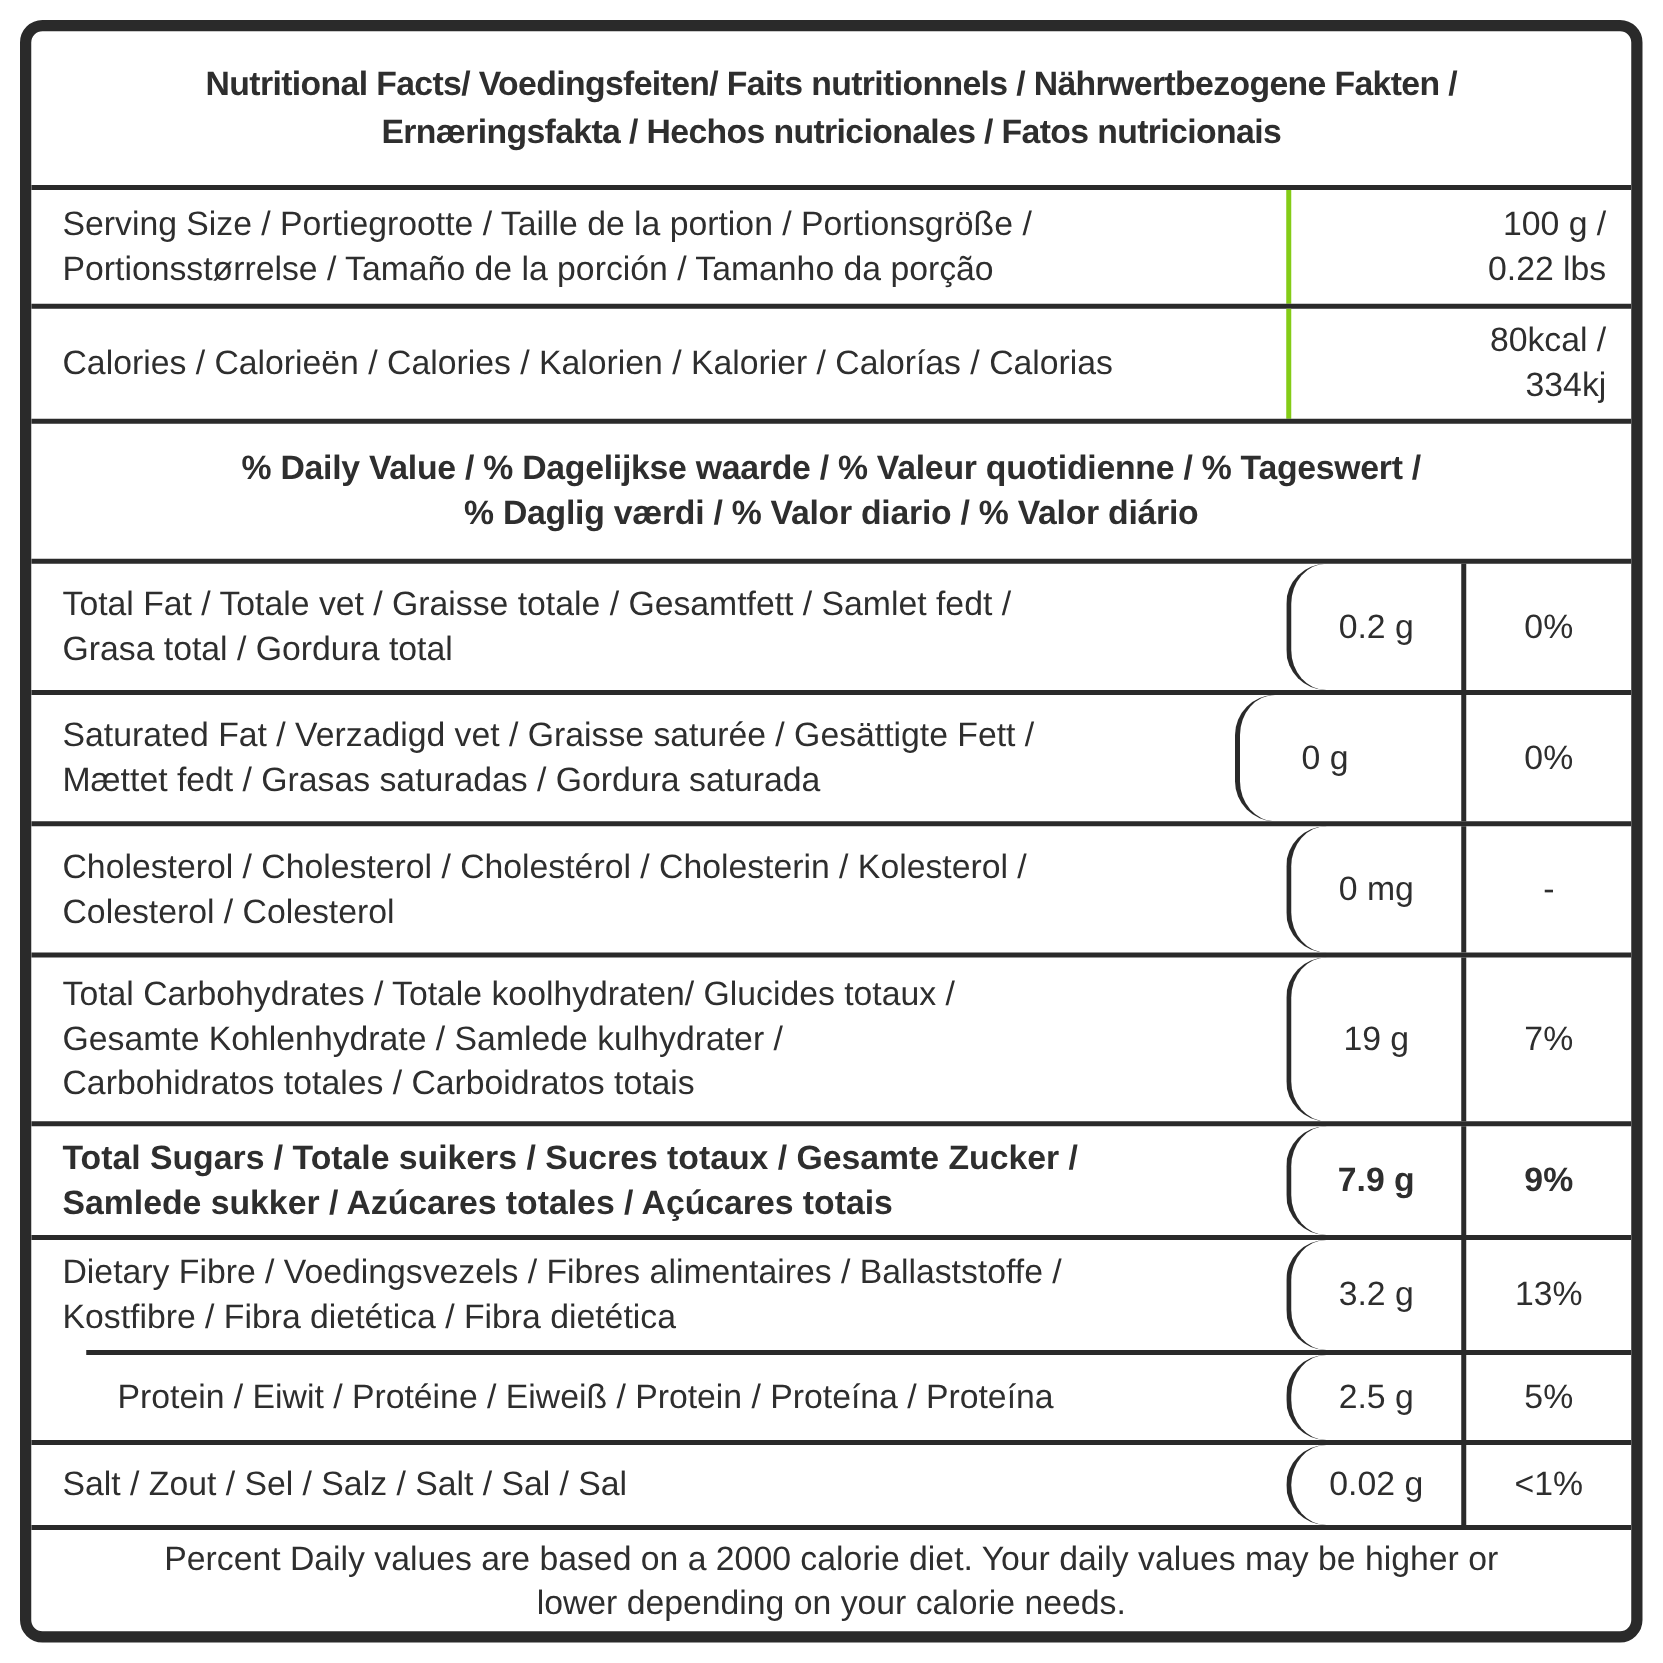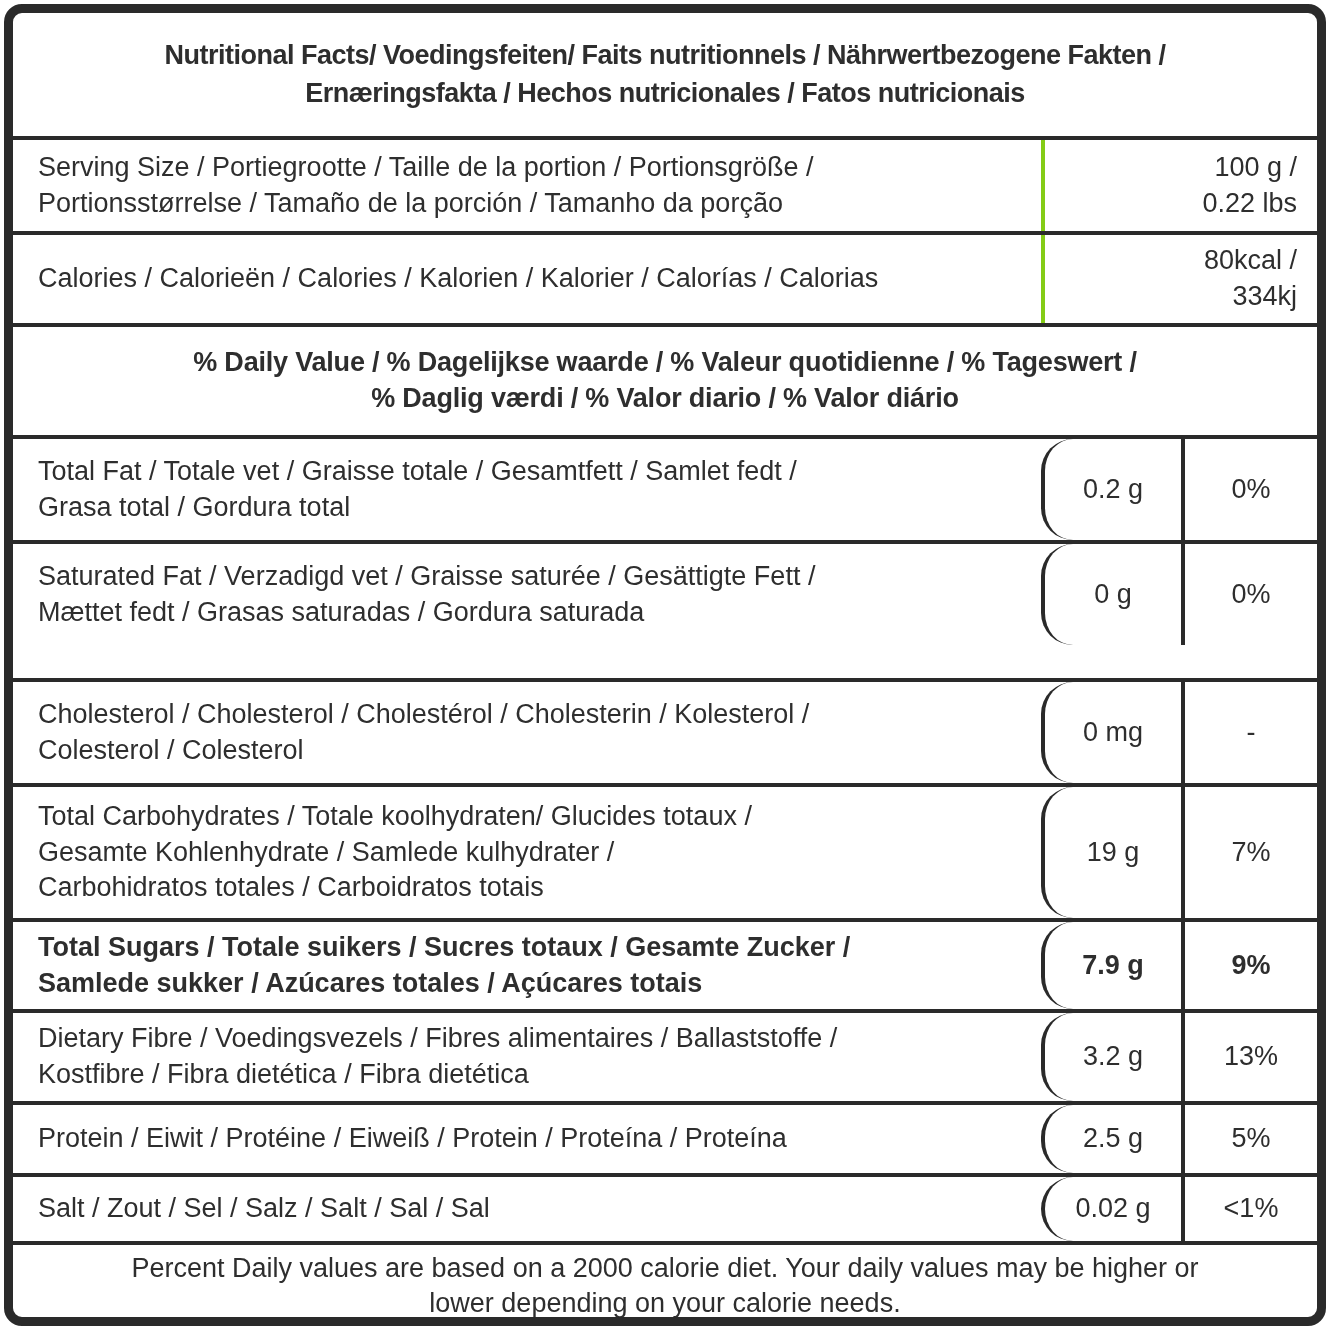--- a/index.html
+++ b/index.html
@@ -6,21 +6,21 @@
     margin: 0;
     padding: 0;
     background: #ffffff;
     font-family: "Liberation Sans", "DejaVu Sans", sans-serif;
     color: #2e2e2e;
   }
   .label-wrap {
     width: 1330px;
     height: 1330px;
     box-sizing: border-box;
-    padding: 4px;
+    padding: 16px;
     background: #ffffff;
   }
   .nutrition-table {
     width: 100%;
     height: 100%;
     box-sizing: border-box;
     border: 9px solid #2a2a2a;
     border-radius: 18px;
     background: #ffffff;
     display: flex;
@@ -73,26 +73,26 @@
     justify-content: center;
     text-align: center;
     padding: 6px 16px;
   }
 
   .row-header   { min-height: 123px; }
   .row-serving  { min-height: 95px;  }
   .row-calories { min-height: 92px;  }
   .row-dv       { min-height: 112px; }
   .row-fat      { min-height: 105px; }
-  .row-satfat   { min-height: 105px; }
-  .row-chol     { min-height: 105px; margin-top: 33px; }
+  .row-satfat   { min-height: 105px; gap: 41px; }
+  .row-chol     { min-height: 105px; }
   .row-carbs    { min-height: 135px; }
   .row-sugars   { min-height: 90px; font-weight: bold;  }
   .row-fibre    { min-height: 91px;  }
-  .row-protein  { min-height: 72px;  }
+  .row-protein  { min-height: 72px; margin-left: 44px;  }
   .row-salt     { min-height: 68px;  }
   .row-footer   { flex: 1 1 auto; }
 
   .bold { font-weight: bold; }
   .row-header .cell-full {
     font-size: 27px;
     letter-spacing: -0.5px;
     line-height: 1.4;
   }
   .row-dv .cell-full { letter-spacing: -0.2px; }

